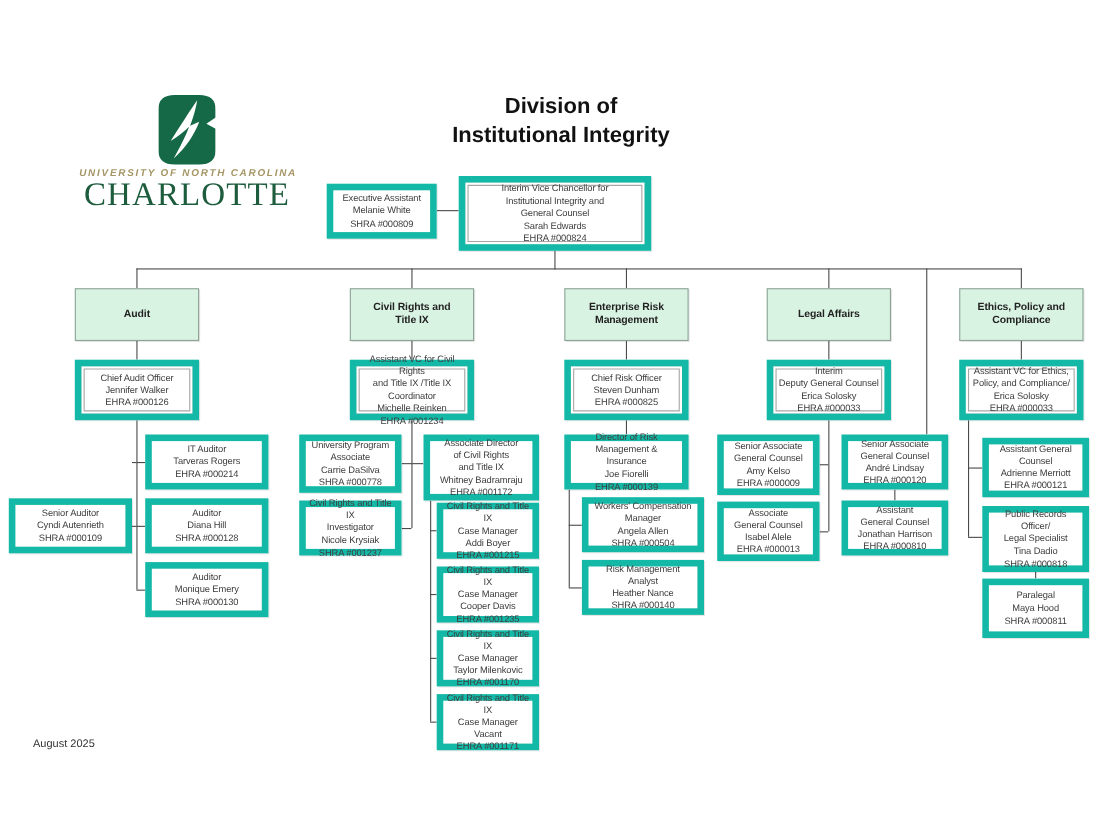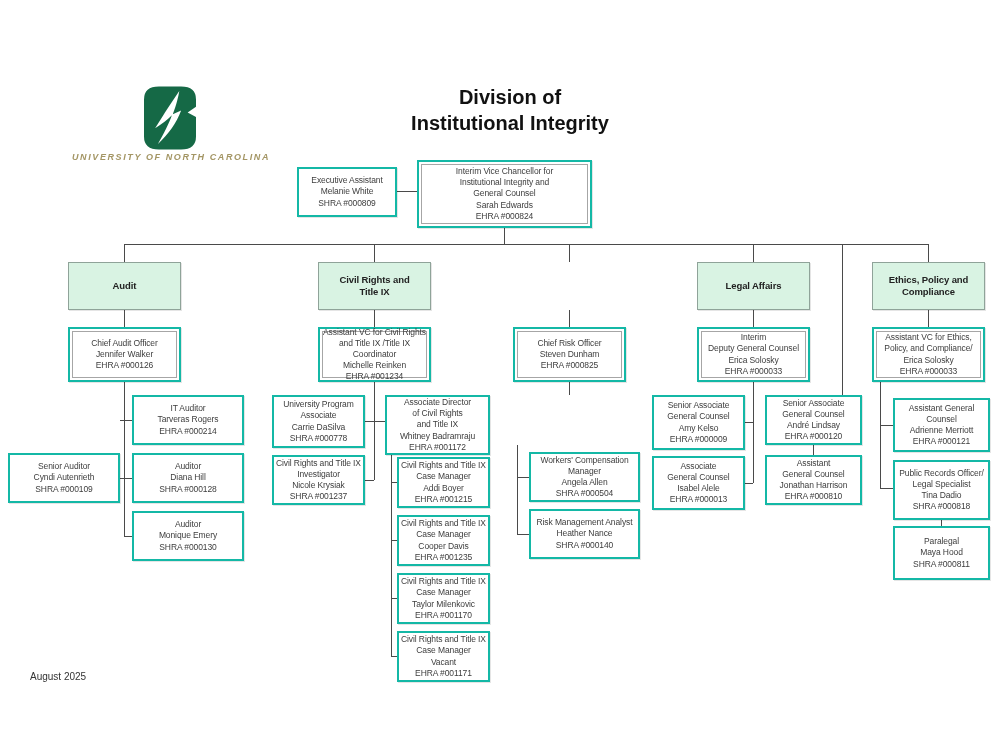--- a/index.html
+++ b/index.html
@@ -1,20 +1,20 @@
 <!DOCTYPE html>
 <html><head>
 <meta charset="utf-8">
 <style>
   html,body{margin:0;padding:0;background:#ffffff;}
   #page{position:relative;width:1000px;height:750px;background:#ffffff;overflow:hidden;
         font-family:"Liberation Sans", sans-serif;}
 
   
-  .box{position:absolute;box-sizing:border-box;background:#ffffff;border:2px solid #14b8a6;
+  .box{position:absolute;box-sizing:border-box;background:#ffffff;border:6px solid #14b8a6;
        color:#3d3d3d;display:flex;align-items:center;justify-content:center;text-align:center;
        white-space:pre-line;font-size:8.5px;line-height:1.3;letter-spacing:-0.1px;
        padding:1px 2px;box-shadow:1px 1px 0 rgba(0,0,0,0.10);}
   .dbl{box-shadow:1px 1px 0 rgba(0,0,0,0.10), inset 0 0 0 2px #ffffff, inset 0 0 0 3px #a6a6a6;}
   .hdr{background:#d9f3e3;border:1px solid #8fa399;font-weight:bold;font-size:9.5px;color:#222;}
 
   
   .ln{position:absolute;background:#4a4a4a;display:block;}
 
   
@@ -41,20 +41,21 @@
     <div>Division of</div>
     <div>Institutional Integrity</div>
   </div>
 
   <div id="logo">
     <svg class="crown" width="52" height="64" viewBox="0 0 56 68">
       <path fill="#156946" d="M16,0 H40 Q56,0 56,14 V22 L47,28 56,33 V54 Q56,68 40,68 H16 Q0,68 0,54 V14 Q0,0 16,0 Z"></path>
       <path fill="#ffffff" d="M38,5 C31,15 22,29 12,45 C20,40 26,35 30,31 C27,40 21,51 15,62 C27,51 35,39 40,26 L31,30 C35,20 37,11 38,5 Z"></path>
     </svg>
     <div class="uline">UNIVERSITY OF NORTH CAROLINA</div>
+    <div class="cline">CHARLOTTE</div>
   </div>
 
   <i class="ln" style="left:397px;top:191px;width:20px;height:1px"></i>
   <i class="ln" style="left:504px;top:228px;width:1px;height:17px"></i>
   <i class="ln" style="left:124px;top:244px;width:805px;height:1px"></i>
   <i class="ln" style="left:124px;top:244px;width:1px;height:18px"></i>
   <i class="ln" style="left:374px;top:244px;width:1px;height:18px"></i>
   <i class="ln" style="left:569px;top:244px;width:1px;height:18px"></i>
   <i class="ln" style="left:753px;top:244px;width:1px;height:18px"></i>
   <i class="ln" style="left:842px;top:244px;width:1px;height:151px"></i>
@@ -103,20 +104,22 @@
 SHRA #000809</div>
   <div class="box dbl" style="left:417px;top:160px;width:175px;height:68px">Interim Vice Chancellor for
 Institutional Integrity and
 General Counsel
 Sarah Edwards
 EHRA #000824</div>
 
   <div class="box hdr" style="left:68px;top:262px;width:113px;height:48px">Audit</div>
   <div class="box hdr" style="left:318px;top:262px;width:113px;height:48px">Civil Rights and
 Title IX</div>
+  <div class="box hdr" style="left:513px;top:262px;width:113px;height:48px">Enterprise Risk
+Management</div>
   <div class="box hdr" style="left:697px;top:262px;width:113px;height:48px">Legal Affairs</div>
   <div class="box hdr" style="left:872px;top:262px;width:113px;height:48px">Ethics, Policy and
 Compliance</div>
 
   <div class="box dbl" style="left:68px;top:327px;width:113px;height:55px">Chief Audit Officer
 Jennifer Walker
 EHRA #000126</div>
   <div class="box dbl" style="left:318px;top:327px;width:113px;height:55px">Assistant VC for Civil Rights
 and Title IX /Title IX
 Coordinator
@@ -170,20 +173,24 @@
 EHRA #001235</div>
   <div class="box" style="left:397px;top:573px;width:93px;height:51px">Civil Rights and Title IX
 Case Manager
 Taylor Milenkovic
 EHRA #001170</div>
   <div class="box" style="left:397px;top:631px;width:93px;height:51px">Civil Rights and Title IX
 Case Manager
 Vacant
 EHRA #001171</div>
 
+  <div class="box" style="left:513px;top:395px;width:113px;height:50px">Director of Risk Management &amp;
+Insurance
+Joe Fiorelli
+EHRA #000139</div>
   <div class="box" style="left:529px;top:452px;width:111px;height:50px">Workers' Compensation
 Manager
 Angela Allen
 SHRA #000504</div>
   <div class="box" style="left:529px;top:509px;width:111px;height:50px">Risk Management Analyst
 Heather Nance
 SHRA #000140</div>
 
   <div class="box" style="left:652px;top:395px;width:93px;height:55px">Senior Associate
 General Counsel

